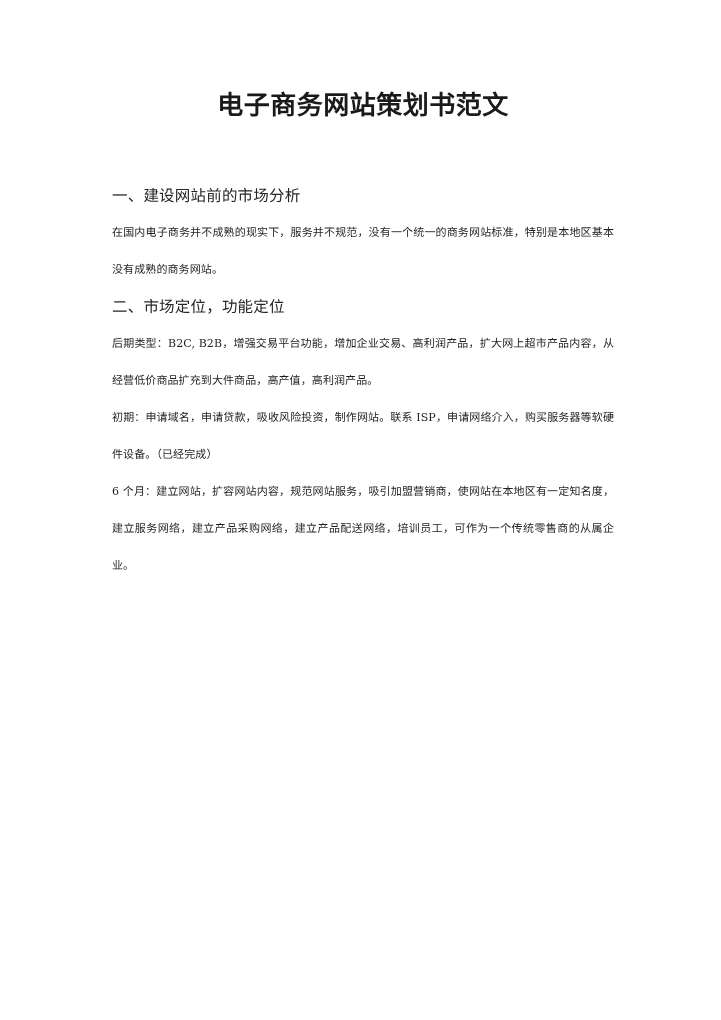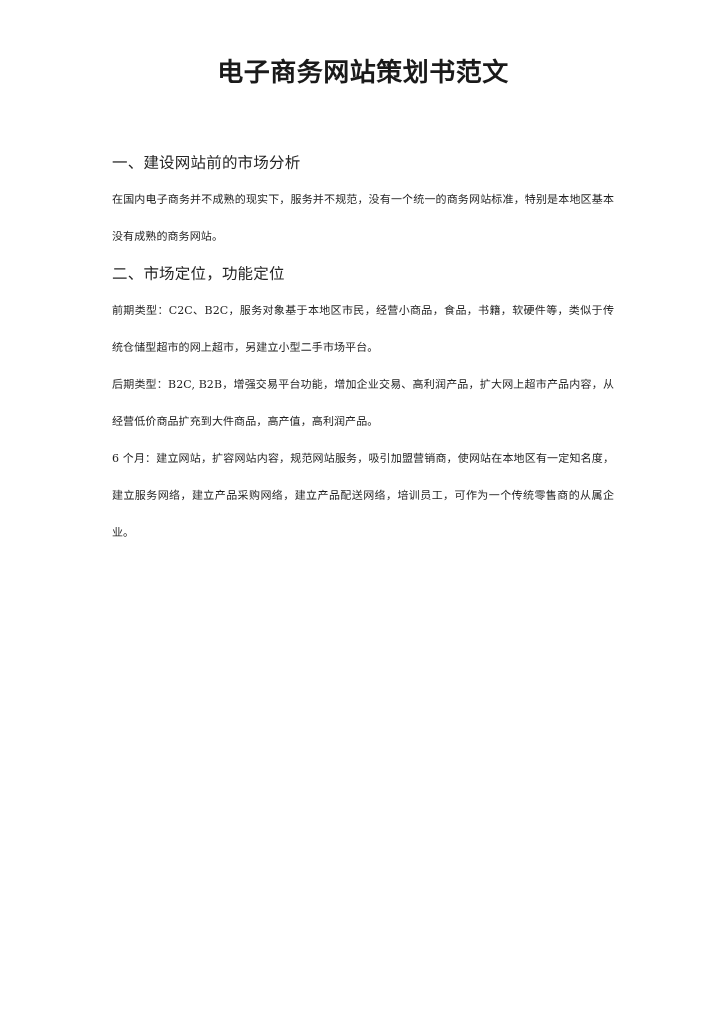--- a/index.html
+++ b/index.html
@@ -27,21 +27,21 @@
   }
 
   .doc-title {
     font-family: "DejaVu Serif", "Liberation Serif", serif;
     font-weight: bold;
     font-size: 26px;
     line-height: 34px;
     color: #1a1a1a;
     text-align: center;
     margin: 0;
-    padding-top: 55px;
+    padding-top: 88px;
     letter-spacing: 0.5px;
     white-space: nowrap;
   }
 
   .section-heading {
     font-family: Liberation Serif, serif;
     font-size: 15.5px;
     line-height: 37px;
     color: #262626;
     margin: 0;
@@ -78,20 +78,20 @@
   <div class="doc-body">
 
     <h1 class="doc-title">电子商务网站策划书范文</h1>
 
     <div class="spacer-before-first-section"></div>
 
     <div id="content-blocks">
         <h2 class="block section-heading">一、建设网站前的市场分析</h2>
         <p class="block para">在国内电子商务并不成熟的现实下，服务并不规范，没有一个统一的商务网站标准，特别是本地区基本没有成熟的商务网站。</p>
         <h2 class="block section-heading">二、市场定位，功能定位</h2>
-        <p class="block para">前期类型：C2C、B2C，服务对象基于本地区市民，经营小商品，食品，书籍，软硬件等，类似于传统仓储型超市的网上超市，另建立小型二手市场平台。</p>
         <p class="block para">后期类型：B2C, B2B，增强交易平台功能，增加企业交易、高利润产品，扩大网上超市产品内容，从经营低价商品扩充到大件商品，高产值，高利润产品。</p>
+        <p class="block para">初期：申请域名，申请贷款，吸收风险投资，制作网站。联系 ISP，申请网络介入，购买服务器等软硬件设备。（已经完成）</p>
         <p class="block para">6 个月：建立网站，扩容网站内容，规范网站服务，吸引加盟营销商，使网站在本地区有一定知名度，建立服务网络，建立产品采购网络，建立产品配送网络，培训员工，可作为一个传统零售商的从属企业。</p>
       </div>
 
   </div>
 
 </div>
 
 </body></html>

